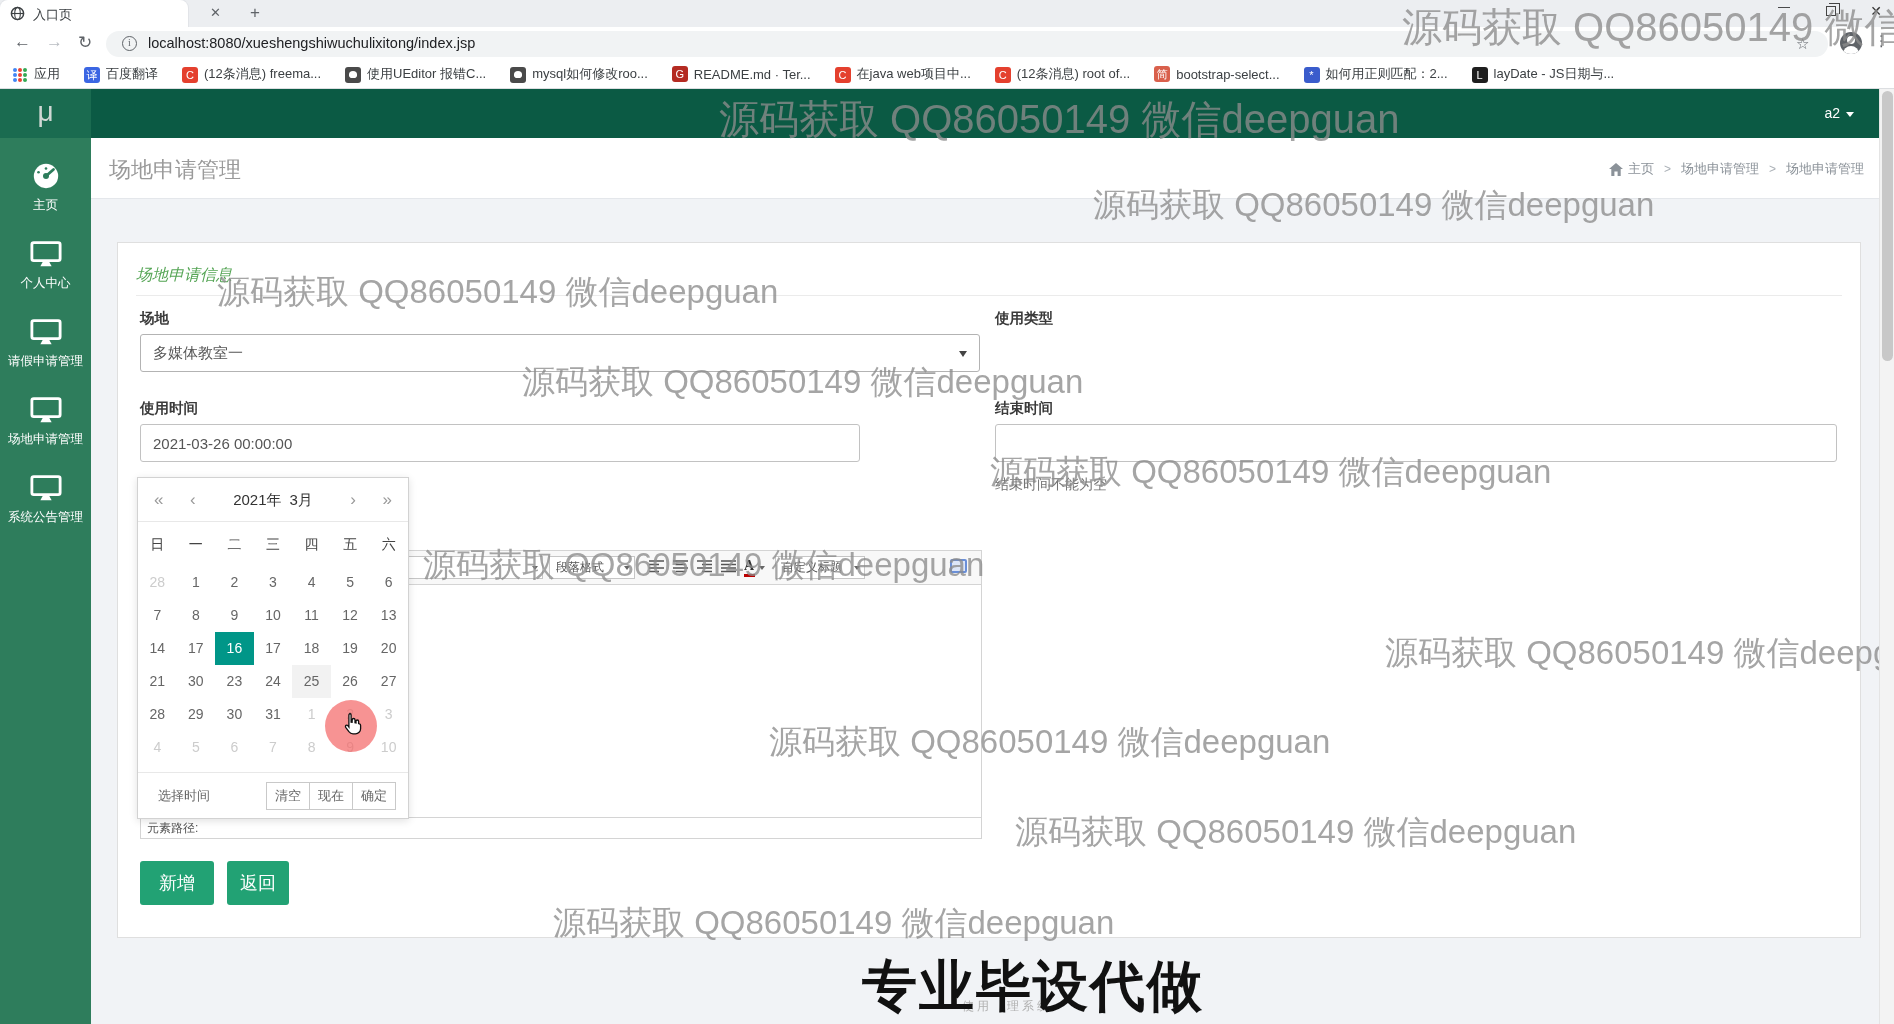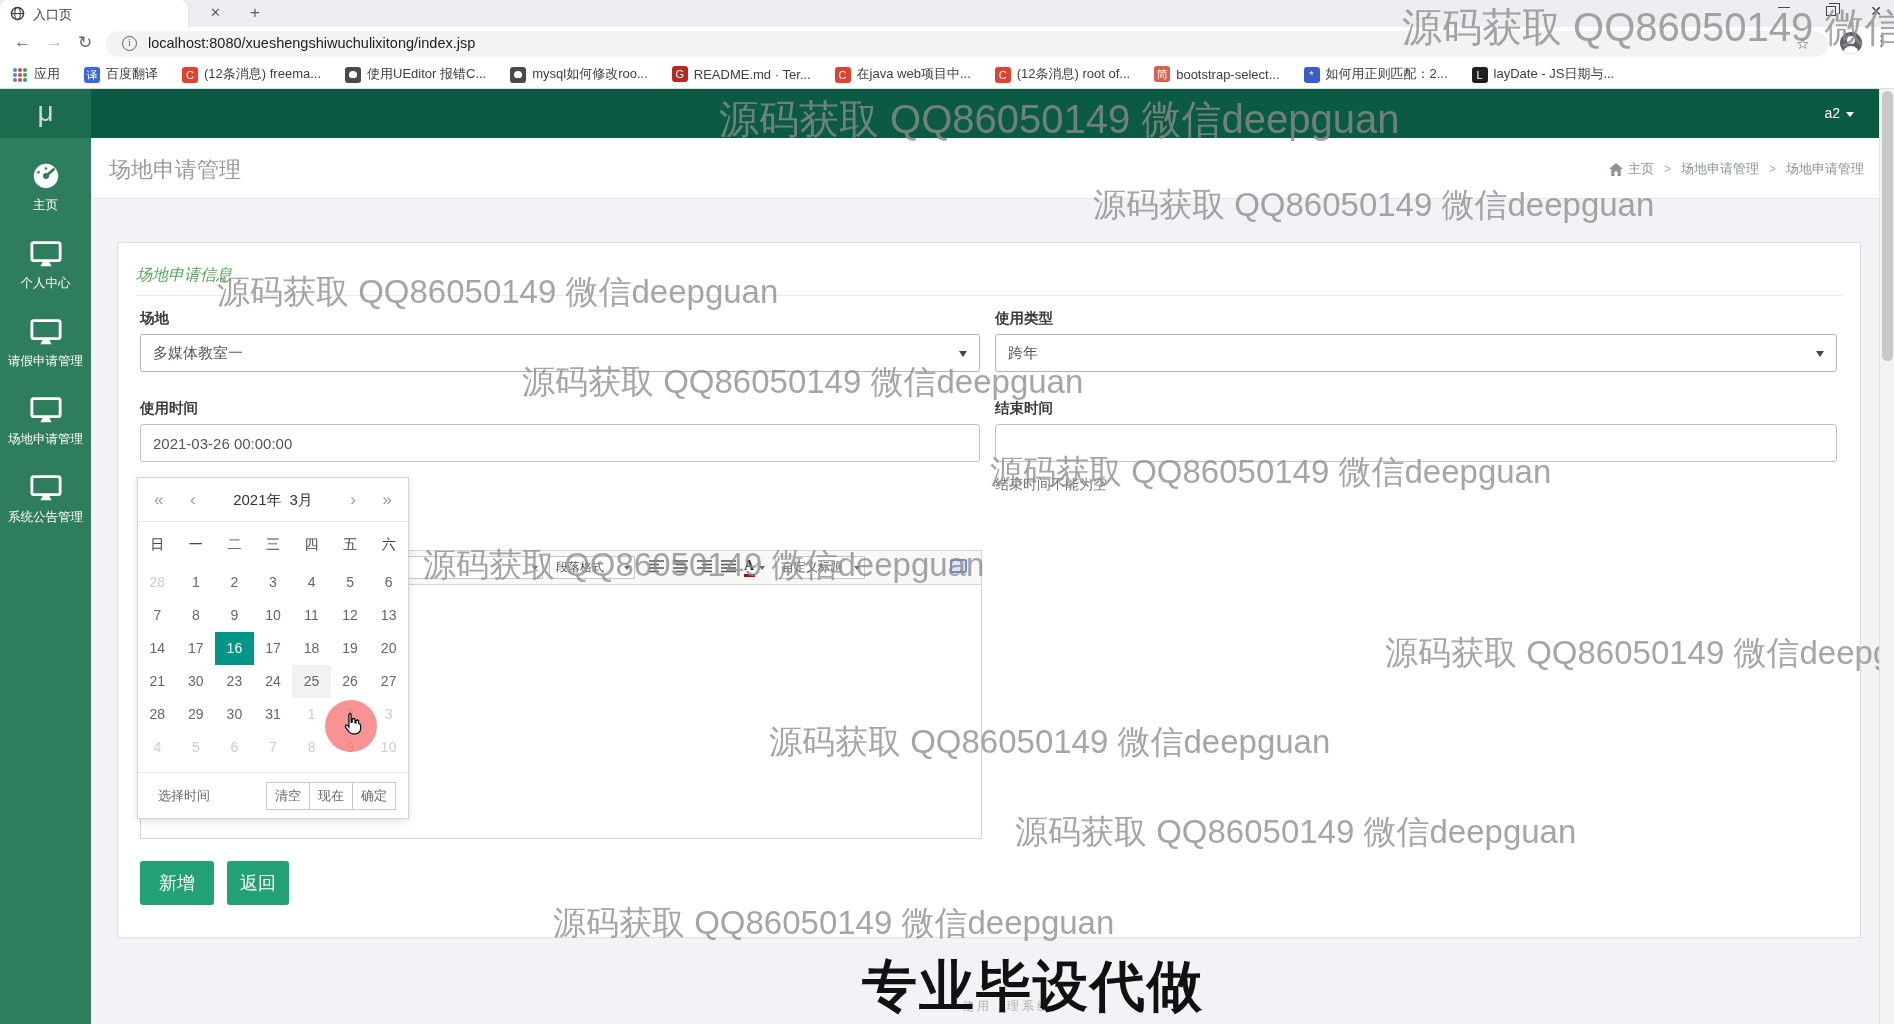--- a/index.html
+++ b/index.html
@@ -67,21 +67,21 @@
   .section-hr { position:absolute; left:18px; top:52px; width:1706px; border-top:1px solid #ebebeb; }
 
   .f-label { position:absolute; font-size:14.5px; font-weight:bold; color:#3a3a3a; }
   .f-ctl { position:absolute; height:38px; background:#fff; border:1px solid #c2c2c2; border-radius:3px; font-size:15px; color:#555; line-height:36px; padding-left:12px; }
   .f-select { border-color:#b3b3b3; }
   .f-select .chev { position:absolute; right:12px; top:16px; width:0; height:0; border-left:4.5px solid transparent; border-right:4.5px solid transparent; border-top:6px solid #444; }
   .lab-venue { left:22px; top:66px; }  .lab-type { left:877px; top:66px; }
   .ctl-venue { left:22px; top:91px; width:840px; }
   .ctl-type  { left:877px; top:91px; width:842px; }
   .lab-start { left:22px; top:156px; } .lab-end { left:877px; top:156px; }
-  .ctl-start { left:22px; top:181px; width:840px; }
+  .ctl-start { left:22px; top:181px; width:720px; }
   .ctl-end   { left:877px; top:181px; width:842px; }
   input.f-ctl { line-height:normal; padding-top:0; }
   .end-error { position:absolute; left:877px; top:233px; font-size:14px; color:#737373; }
 
   
   .editor { position:absolute; left:22px; top:307px; width:842px; height:289px; border:1px solid #d4d4d4; background:#fff; }
   .ed-toolbar { position:absolute; left:0; top:0; width:100%; height:34px; background:#f8f8f8; border-bottom:1px solid #d4d4d4; }
   .ed-combo { position:absolute; top:5px; height:23px; border:1px solid #c6c6c6; background:#fff; font-size:12px; color:#555; line-height:21px; padding:0 16px 0 6px; white-space:nowrap; }
   .ed-combo .chev { position:absolute; right:4px; top:9px; width:0; height:0; border-left:3.5px solid transparent; border-right:3.5px solid transparent; border-top:4px solid #666; }
   .ed-combo1 { left:140px; width:262px; }
@@ -292,21 +292,20 @@
     </div>
 
     <div class="panel">
       <div class="section-title">场地申请信息</div>
       <div class="section-hr"></div>
 
       <span class="f-label lab-venue">场地</span>
       <div class="f-ctl f-select ctl-venue"><span>多媒体教室一</span><span class="chev"></span></div>
 
       <span class="f-label lab-type">使用类型</span>
-      <div class="f-ctl f-select ctl-type"><span>跨年</span><span class="chev"></span></div>
 
       <span class="f-label lab-start">使用时间</span>
       <input class="f-ctl ctl-start" readonly="" value="2021-03-26 00:00:00" style="">
 
       <span class="f-label lab-end">结束时间</span>
       <input class="f-ctl ctl-end" readonly="" value="" style="">
       <span class="end-error">结束时间不能为空</span>
 
       <div class="editor">
         <div class="ed-toolbar">
@@ -344,20 +343,21 @@
                   <line x1="0" y1="5.5" x2="15" y2="5.5"></line>
                   <line x1="0" y1="9" x2="15" y2="9"></line>
                   <line x1="0" y1="12.5" x2="15" y2="12.5"></line>
                 </g>
               </svg></span>
           <span class="ed-colorbtn"><span>A</span><u></u><span class="chev"></span></span>
           <div class="ed-combo ed-combo3"><span>自定义标题</span><span class="chev"></span></div>
           <span class="ed-full"></span>
         </div>
         <div class="ed-body"></div>
+        <div class="ed-pathbar"><span>元素路径:</span></div>
       </div>
 
       <button class="btn btn-add">新增</button>
       <button class="btn btn-back">返回</button>
     </div>
   </div>
 
   <div class="laydate">
     <div class="cal-head">
       <span class="cal-nav cal-py">«</span>

